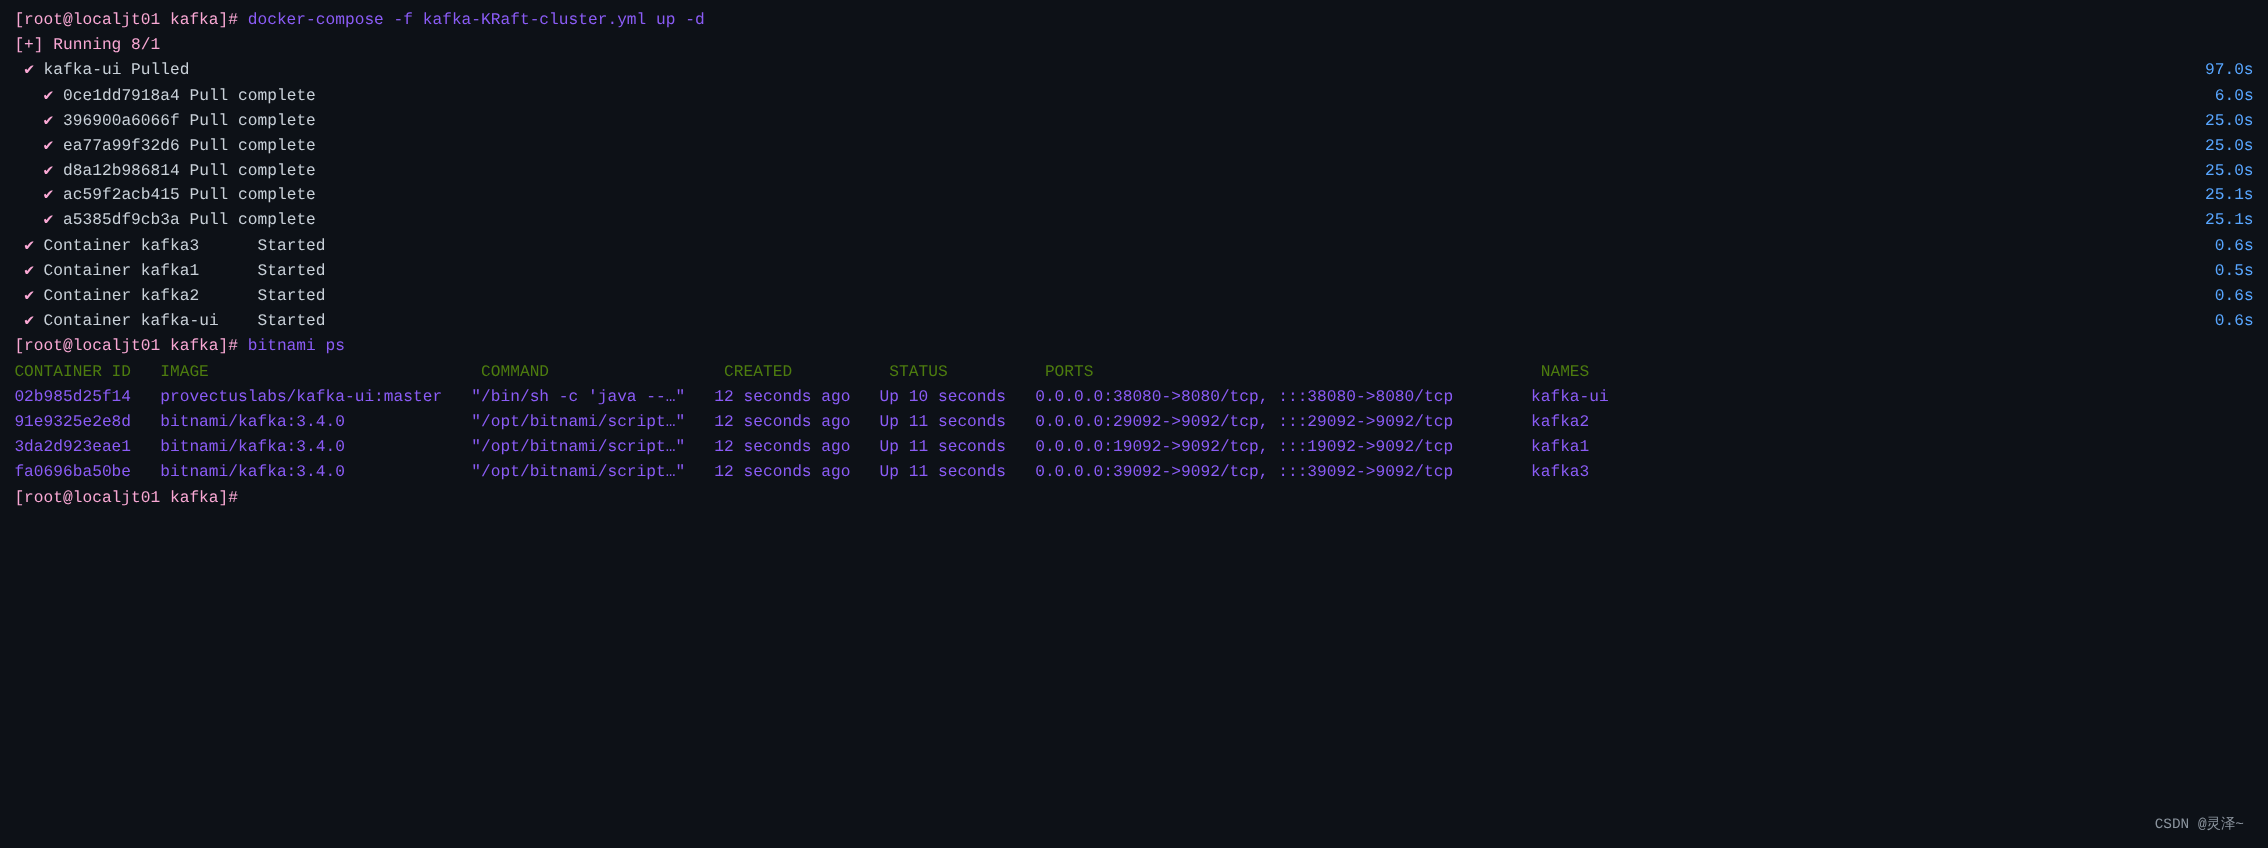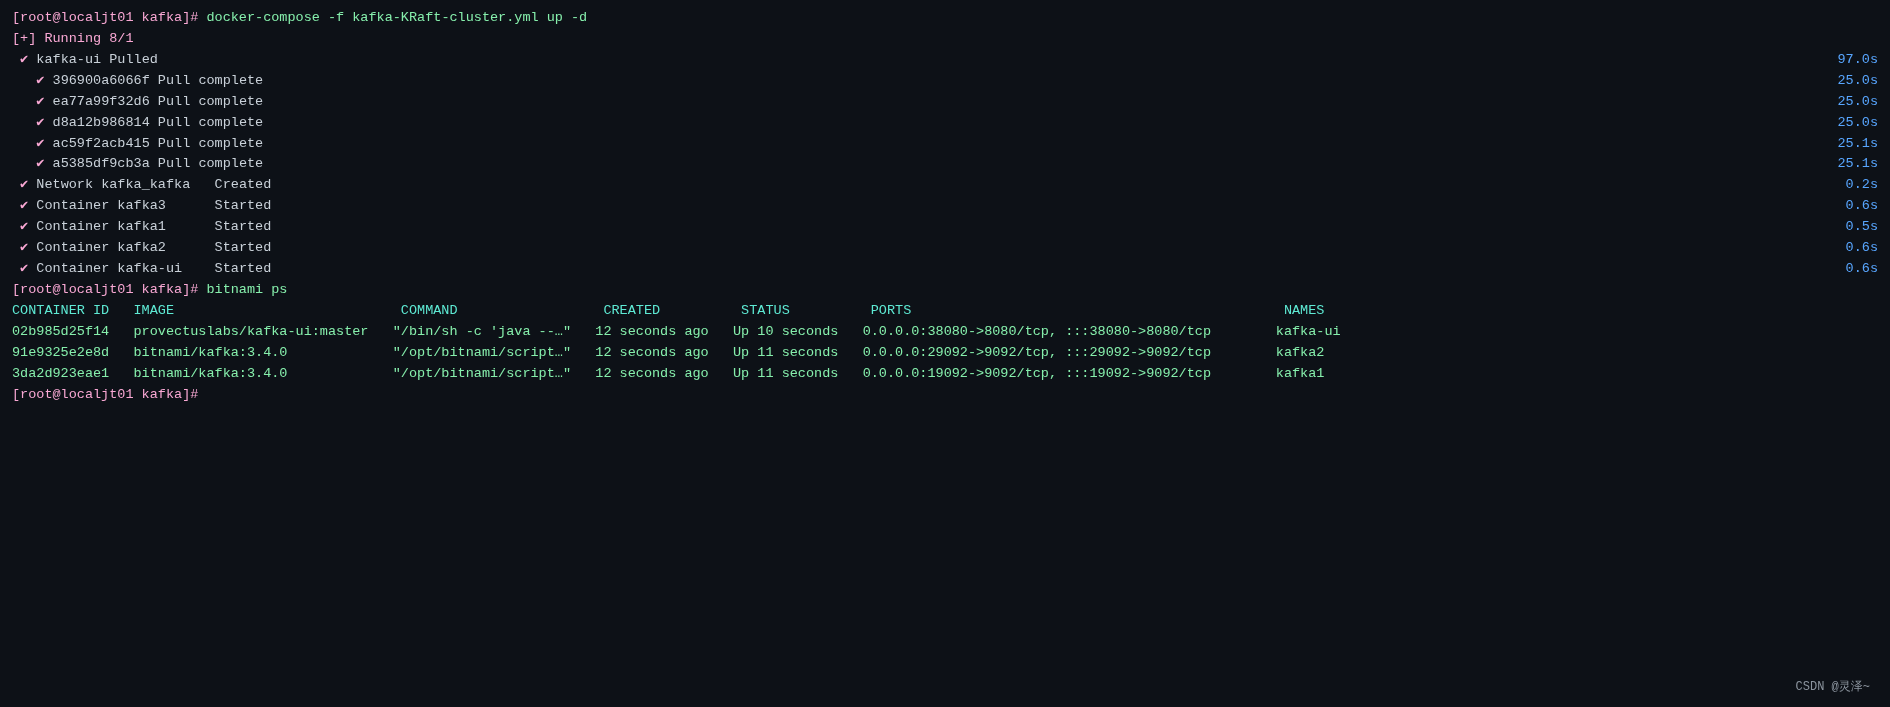--- a/index.html
+++ b/index.html
@@ -33,23 +33,23 @@
     .line-left {
       flex: 1;
     }
     .line-right {
       color: #58a6ff;
       min-width: 60px;
       text-align: right;
       padding-left: 20px;
     }
     .green { color: #f9a8d4; }
-    .white { color: #86efac; }
+    .white { color: #8b5cf6; }
     .header-row {
-      color: #5eead4;
+      color: #4d7c0f;
       margin-top: 20px;
     }
     .table-line {
       white-space: pre;
       line-height: 1.55;
     }
     .bottom-right {
       position: absolute;
       bottom: 4px;
       right: 8px;
@@ -58,31 +58,32 @@
     }
   </style>
 </head>
 <body>
 
 <div class="terminal">
   <div id="lines-container">
       <div class="table-line"><span class="green">[root@localjt01 kafka]# </span><span class="white">docker-compose -f kafka-KRaft-cluster.yml up -d</span></div>
       <div class="table-line"><span class="green">[+] Running 8/1</span></div>
       <div class="line"><span class="line-left"> <span class="green">✔</span> kafka-ui Pulled</span><span class="line-right">97.0s</span></div>
+      <div class="line"><span class="line-left">   <span class="green">✔</span> 0ce1dd7918a4 Pull complete</span><span class="line-right">6.0s</span></div>
       <div class="line"><span class="line-left">   <span class="green">✔</span> 396900a6066f Pull complete</span><span class="line-right">25.0s</span></div>
       <div class="line"><span class="line-left">   <span class="green">✔</span> ea77a99f32d6 Pull complete</span><span class="line-right">25.0s</span></div>
       <div class="line"><span class="line-left">   <span class="green">✔</span> d8a12b986814 Pull complete</span><span class="line-right">25.0s</span></div>
       <div class="line"><span class="line-left">   <span class="green">✔</span> ac59f2acb415 Pull complete</span><span class="line-right">25.1s</span></div>
       <div class="line"><span class="line-left">   <span class="green">✔</span> a5385df9cb3a Pull complete</span><span class="line-right">25.1s</span></div>
-      <div class="line"><span class="line-left"> <span class="green">✔</span> Network kafka_kafka   Created</span><span class="line-right">0.2s</span></div>
       <div class="line"><span class="line-left"> <span class="green">✔</span> Container kafka3      Started</span><span class="line-right">0.6s</span></div>
       <div class="line"><span class="line-left"> <span class="green">✔</span> Container kafka1      Started</span><span class="line-right">0.5s</span></div>
       <div class="line"><span class="line-left"> <span class="green">✔</span> Container kafka2      Started</span><span class="line-right">0.6s</span></div>
       <div class="line"><span class="line-left"> <span class="green">✔</span> Container kafka-ui    Started</span><span class="line-right">0.6s</span></div>
       <div class="table-line"><span class="green">[root@localjt01 kafka]# </span><span class="white">bitnami ps</span></div>
       <div class="table-line"><span class="header-row">CONTAINER ID   IMAGE                            COMMAND                  CREATED          STATUS          PORTS                                              NAMES</span></div>
       <div class="table-line"><span class="white">02b985d25f14   provectuslabs/kafka-ui:master   "/bin/sh -c 'java --…"   12 seconds ago   Up 10 seconds   0.0.0.0:38080-&gt;8080/tcp, :::38080-&gt;8080/tcp        kafka-ui</span></div>
       <div class="table-line"><span class="white">91e9325e2e8d   bitnami/kafka:3.4.0             "/opt/bitnami/script…"   12 seconds ago   Up 11 seconds   0.0.0.0:29092-&gt;9092/tcp, :::29092-&gt;9092/tcp        kafka2</span></div>
       <div class="table-line"><span class="white">3da2d923eae1   bitnami/kafka:3.4.0             "/opt/bitnami/script…"   12 seconds ago   Up 11 seconds   0.0.0.0:19092-&gt;9092/tcp, :::19092-&gt;9092/tcp        kafka1</span></div>
+      <div class="table-line"><span class="white">fa0696ba50be   bitnami/kafka:3.4.0             "/opt/bitnami/script…"   12 seconds ago   Up 11 seconds   0.0.0.0:39092-&gt;9092/tcp, :::39092-&gt;9092/tcp        kafka3</span></div>
       <div class="table-line"><span class="green">[root@localjt01 kafka]# </span><span class="white"></span></div>
     </div>
   <div class="bottom-right">CSDN @灵泽~</div>
 </div>
 
 </body></html>

